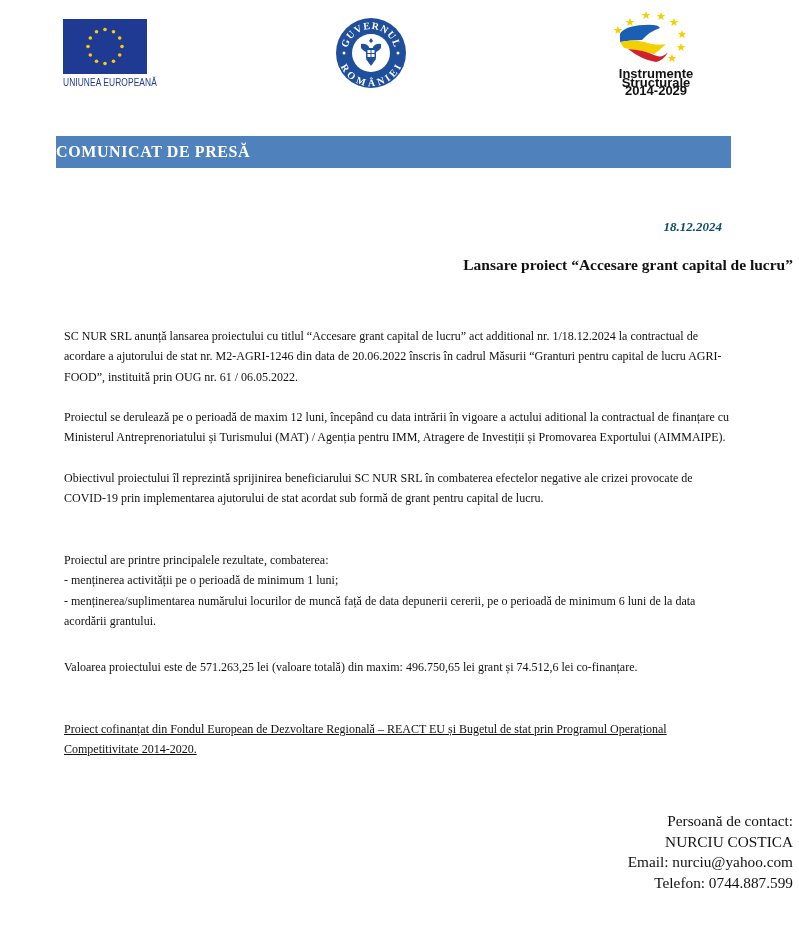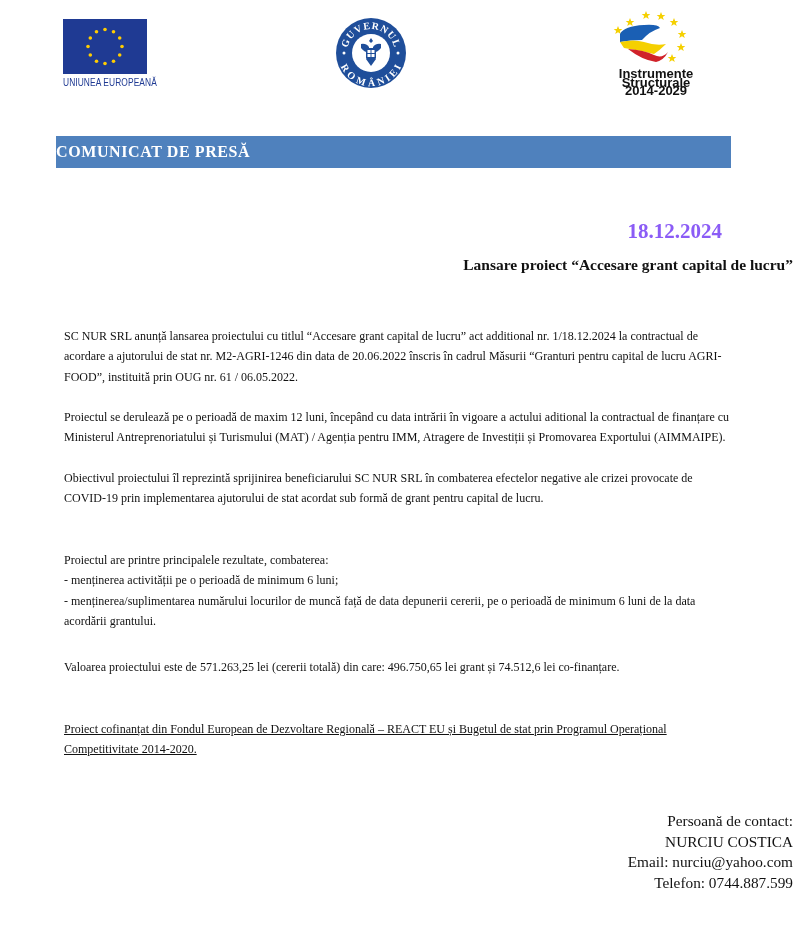--- a/index.html
+++ b/index.html
@@ -41,21 +41,21 @@
     left: 56px; top: 136px; width: 675px; height: 32px;
     background: #4f81bd;
     display: flex; align-items: center; 
   }
   #banner-title {
     color: #ffffff; font-weight: bold; font-size: 16px; letter-spacing: 0.6px;
   }
 
   #date {
     right: 77px; top: 219px;
-    font-size: 21px; font-weight: bold; color: #8b5cf6;
+    font-size: 13px; font-weight: bold; color: #0c4a6e; font-style: italic;
   }
   #headline {
     left: 0; width: 799px; top: 256px; text-align: right;
     font-size: 15.5px; font-weight: bold; color: #111;
   }
   #headline span { position: relative; left: -6px; }
 
   .para {
     position: absolute; left: 64px; width: 670px;
     font-size: 12px; line-height: 20.4px; color: #111;
@@ -169,25 +169,25 @@
   <p>SC NUR SRL anunță lansarea proiectului cu titlul “Accesare grant capital de lucru” act additional nr. 1/18.12.2024 la contractual de acordare a ajutorului de stat nr. M2-AGRI-1246 din data de 20.06.2022 înscris în cadrul Măsurii “Granturi pentru capital de lucru AGRI-FOOD”, instituită prin OUG nr. 61 / 06.05.2022.</p>
 </div>
 <div id="p2" class="para">
   <p>Proiectul se derulează pe o perioadă de maxim 12 luni, începând cu data intrării în vigoare a actului aditional la contractual de finanțare cu Ministerul Antreprenoriatului și Turismului (MAT) / Agenția pentru IMM, Atragere de Investiții și Promovarea Exportului (AIMMAIPE).</p>
 </div>
 <div id="p3" class="para">
   <p>Obiectivul proiectului îl reprezintă sprijinirea beneficiarului SC NUR SRL în combaterea efectelor negative ale crizei provocate de COVID-19 prin implementarea ajutorului de stat acordat sub formă de grant pentru capital de lucru.</p>
 </div>
 <div id="p4" class="para">
   <p>Proiectul are printre principalele rezultate, combaterea:</p>
-  <p>- menținerea activității pe o perioadă de minimum 6 luni;</p>
+  <p>- menținerea activității pe o perioadă de minimum 1 luni;</p>
   <p>- menținerea/suplimentarea numărului locurilor de muncă față de data depunerii cererii, pe o perioadă de minimum 6 luni de la data acordării grantului.</p>
 </div>
 <div id="p5" class="para">
-  <p>Valoarea proiectului este de 571.263,25 lei (cererii totală) din care: 496.750,65 lei grant și 74.512,6 lei co-finanțare.</p>
+  <p>Valoarea proiectului este de 571.263,25 lei (valoare totală) din maxim: 496.750,65 lei grant și 74.512,6 lei co-finanțare.</p>
 </div>
 <div id="p6" class="para">
   <p>Proiect cofinanțat din Fondul European de Dezvoltare Regională – REACT EU și Bugetul de stat prin Programul Operațional Competitivitate 2014-2020.</p>
 </div>
 
 <div id="contact" class="abs">
   <div>Persoană de contact:</div>
   <div>NURCIU COSTICA</div>
   <div>Email: nurciu@yahoo.com</div>
   <div>Telefon: 0744.887.599</div>

